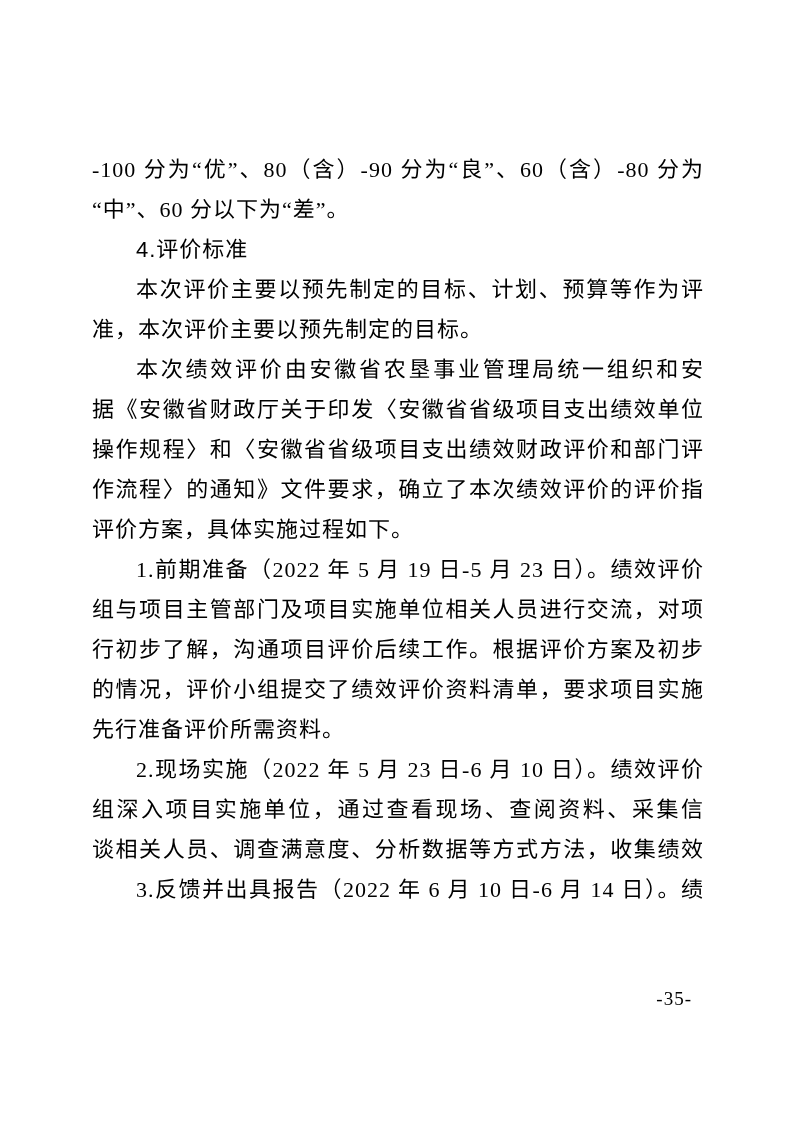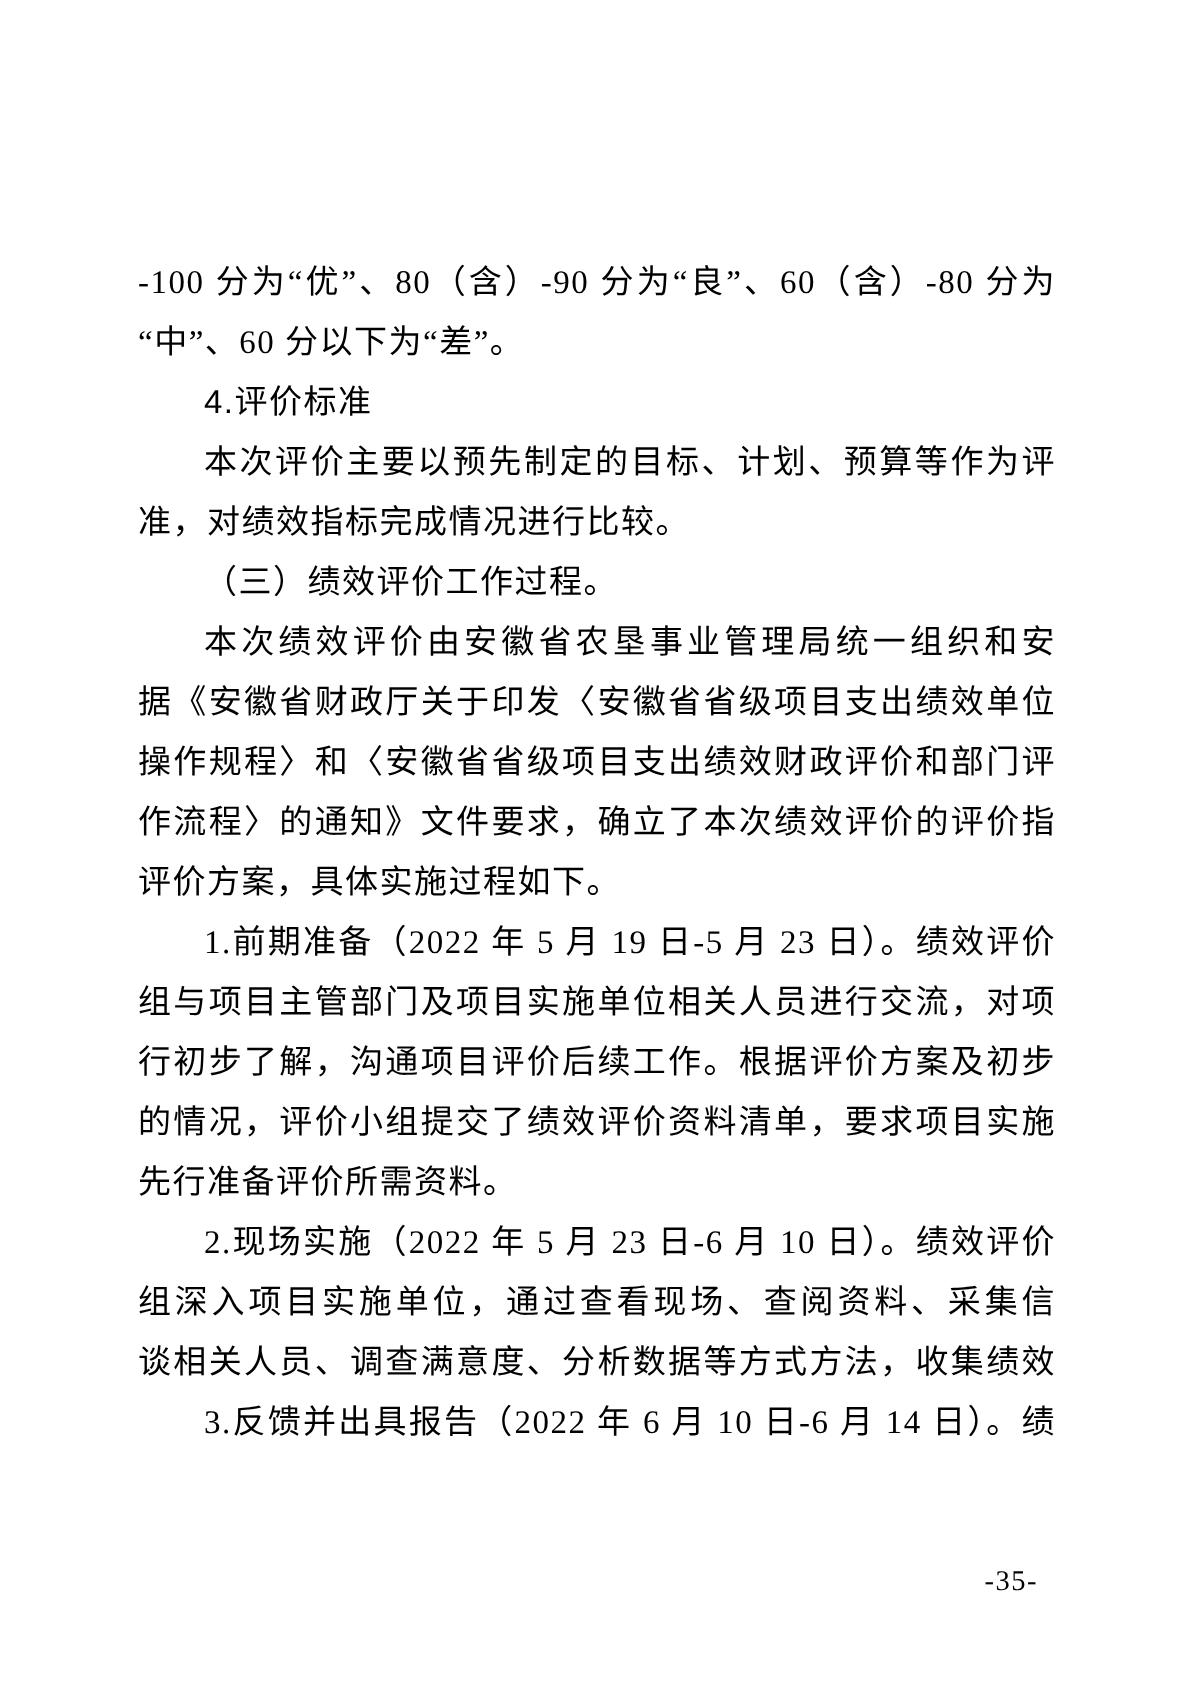--- a/index.html
+++ b/index.html
@@ -12,21 +12,21 @@
     width: 794px;
     height: 1123px;
     background: #ffffff;
     overflow: hidden;
     font-family: "Liberation Serif", "DejaVu Serif", serif;
     color: #000000;
   }
   .text-block {
     position: absolute;
     left: 92px;
-    top: 168px;
+    top: 150px;
     width: 612px;
   }
   .line {
     font-size: 22px;
     line-height: 40px;
     height: 40px;
     overflow: hidden;
     letter-spacing: 1px;
     text-align: center;
     text-align-last: left;
@@ -39,39 +39,38 @@
   .line.indent {
     text-indent: 2em;
   }
   .line.heading {
     font-family: "Liberation Sans", "DejaVu Sans", sans-serif;
     font-weight: 400;
     letter-spacing: 1px;
   }
   .page-number {
     position: absolute;
-    top: 1044px;
+    top: 988px;
     right: 102px;
     font-size: 19px;
     letter-spacing: 1px;
     font-family: "Liberation Serif", "DejaVu Serif", serif;
     color: #000000;
   }
 </style>
 </head>
 <body>
 
 <div class="page">
   <div class="text-block">
     <div class="line fill">-100 分为“优”、80（含）-90 分为“良”、60（含）-80 分为</div>
     <div class="line">“中”、60 分以下为“差”。</div>
     <div class="line heading indent">4.评价标准</div>
     <div class="line indent fill">本次评价主要以预先制定的目标、计划、预算等作为评价标</div>
-    <div class="line">准，对绩效指标完成情况进行比较。</div>
-    <div class="line heading indent">（三）绩效评价工作过程。</div>
+    <div class="line">准，本次评价主要以预先制定的目标。</div>
     <div class="line indent fill">本次绩效评价由安徽省农垦事业管理局统一组织和安排，根</div>
     <div class="line fill">据《安徽省财政厅关于印发〈安徽省省级项目支出绩效单位自评</div>
     <div class="line fill">操作规程〉和〈安徽省省级项目支出绩效财政评价和部门评价操</div>
     <div class="line fill">作流程〉的通知》文件要求，确立了本次绩效评价的评价指标、</div>
     <div class="line">评价方案，具体实施过程如下。</div>
     <div class="line indent fill">1.前期准备（2022 年 5 月 19 日-5 月 23 日）。绩效评价小</div>
     <div class="line fill">组与项目主管部门及项目实施单位相关人员进行交流，对项目进</div>
     <div class="line fill">行初步了解，沟通项目评价后续工作。根据评价方案及初步了解</div>
     <div class="line fill">的情况，评价小组提交了绩效评价资料清单，要求项目实施单位</div>
     <div class="line">先行准备评价所需资料。</div>

